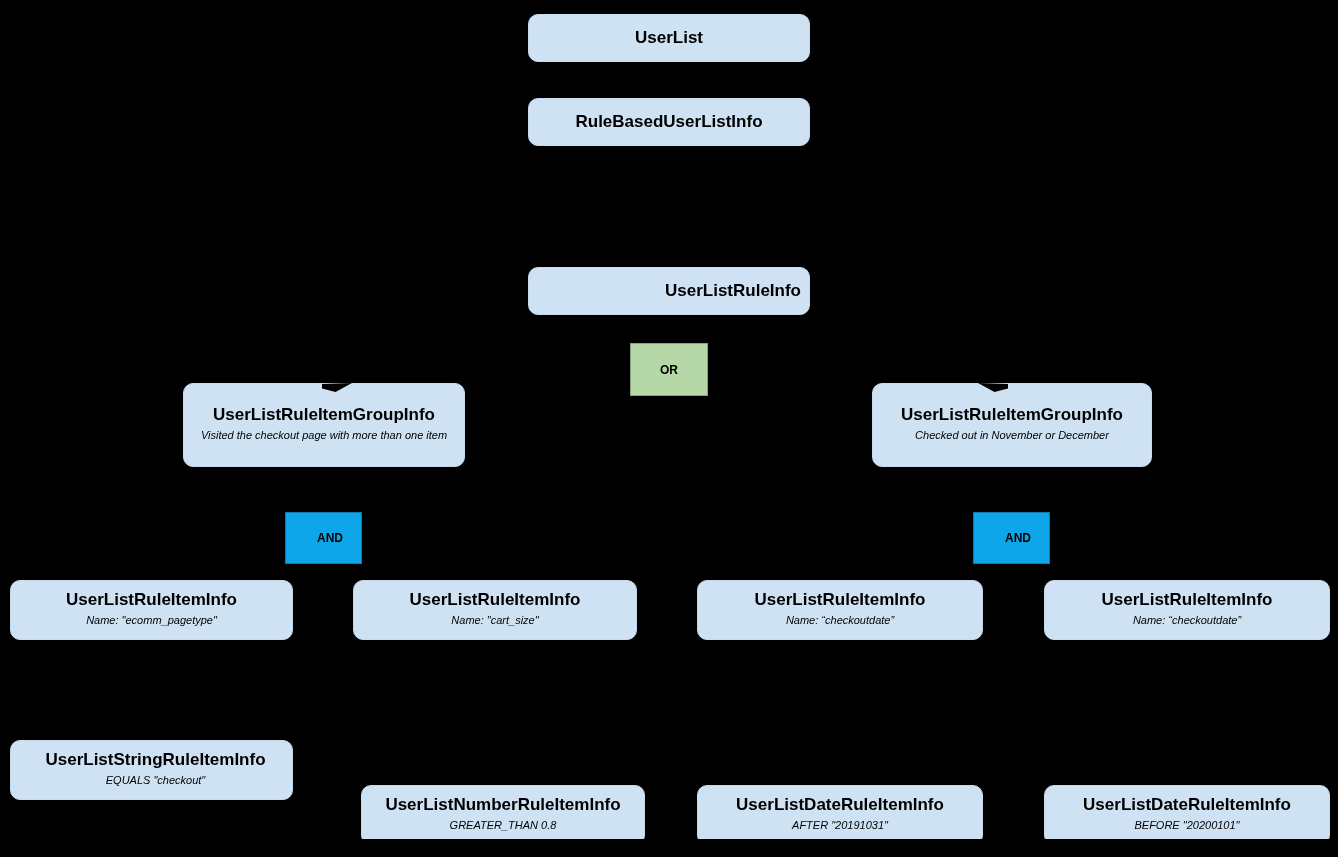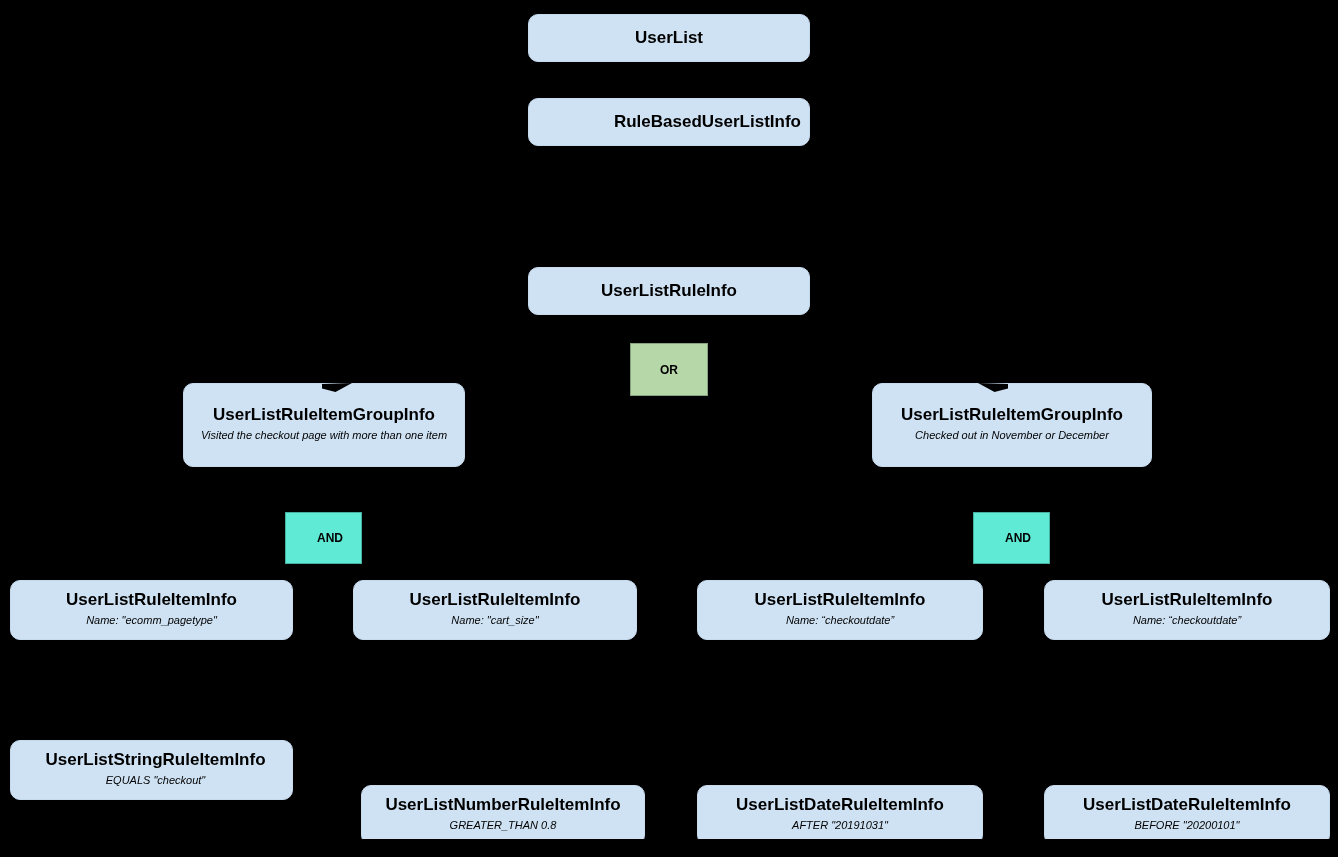--- a/index.html
+++ b/index.html
@@ -44,34 +44,34 @@
     position: absolute;
     display: flex;
     align-items: center;
     justify-content: center;
     font-weight: bold;
     font-size: 12px;
     box-sizing: border-box;
     border: 1px solid rgba(0,0,0,0.25);
   }
   .op-or  { background: #b6d7a8; }
-  .op-and { background: #5eead4; padding-left: 13px; }
+  .op-and { background: #0ea5e9; padding-left: 13px; }
   .notch {
     position: absolute;
     width: 30px;
     height: 9px;
     background: #000000;
     clip-path: polygon(0 10%, 100% 0, 45% 100%, 0 60%);
   }
 
   
   .chain-0 { left: 528px; top: 14px;  width: 282px; height: 48px; }
-  .chain-1 { left: 528px; top: 98px;  width: 282px; height: 48px; align-items: flex-end; }
+  .chain-1 { left: 528px; top: 98px;  width: 282px; height: 48px; }
   .chain-2 { left: 528px; top: 183px; width: 282px; height: 48px; }
-  .chain-3 { left: 528px; top: 267px; width: 282px; height: 48px; }
+  .chain-3 { left: 528px; top: 267px; width: 282px; height: 48px; align-items: flex-end; }
 
   .or-box { left: 630px; top: 343px; width: 78px; height: 53px; }
 
   .group-0 { left: 183px; top: 383px; width: 282px; height: 84px; }
   .group-1 { left: 872px; top: 383px; width: 280px; height: 84px; }
 
   .and-0 { left: 285px; top: 512px; width: 77px; height: 52px; }
   .and-1 { left: 973px; top: 512px; width: 77px; height: 52px; }
 
   .rule-0 { left: 10px;   top: 580px; width: 283px; height: 60px; }

